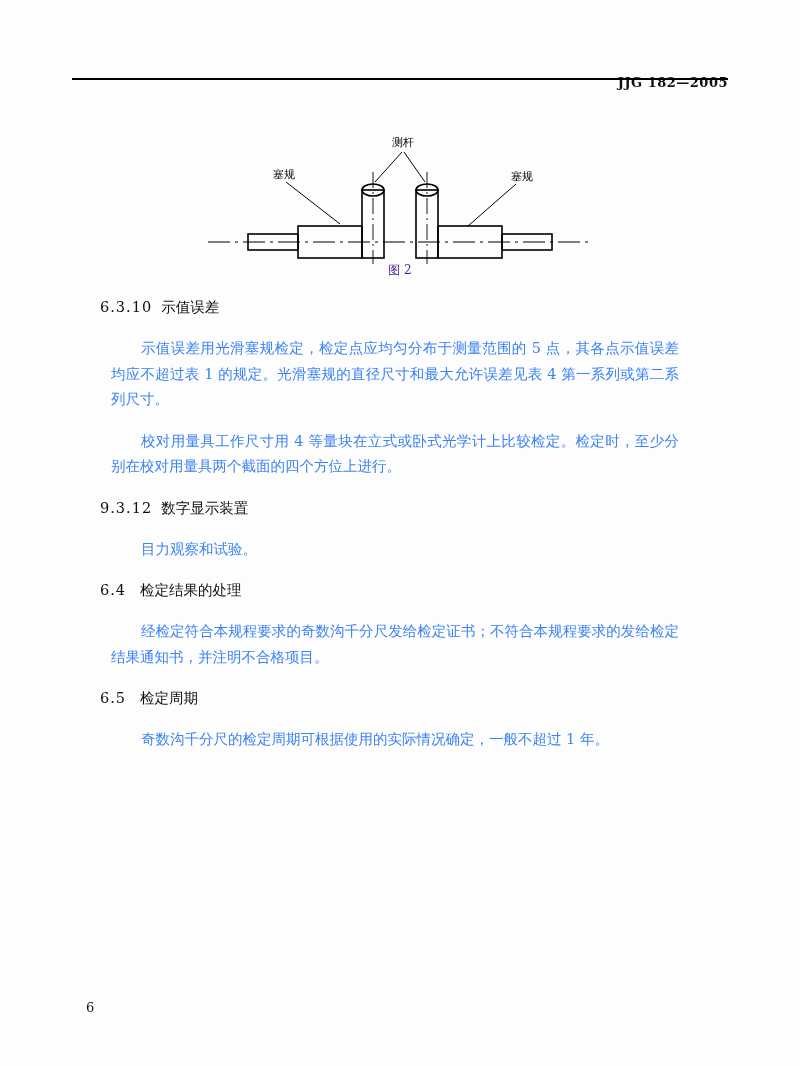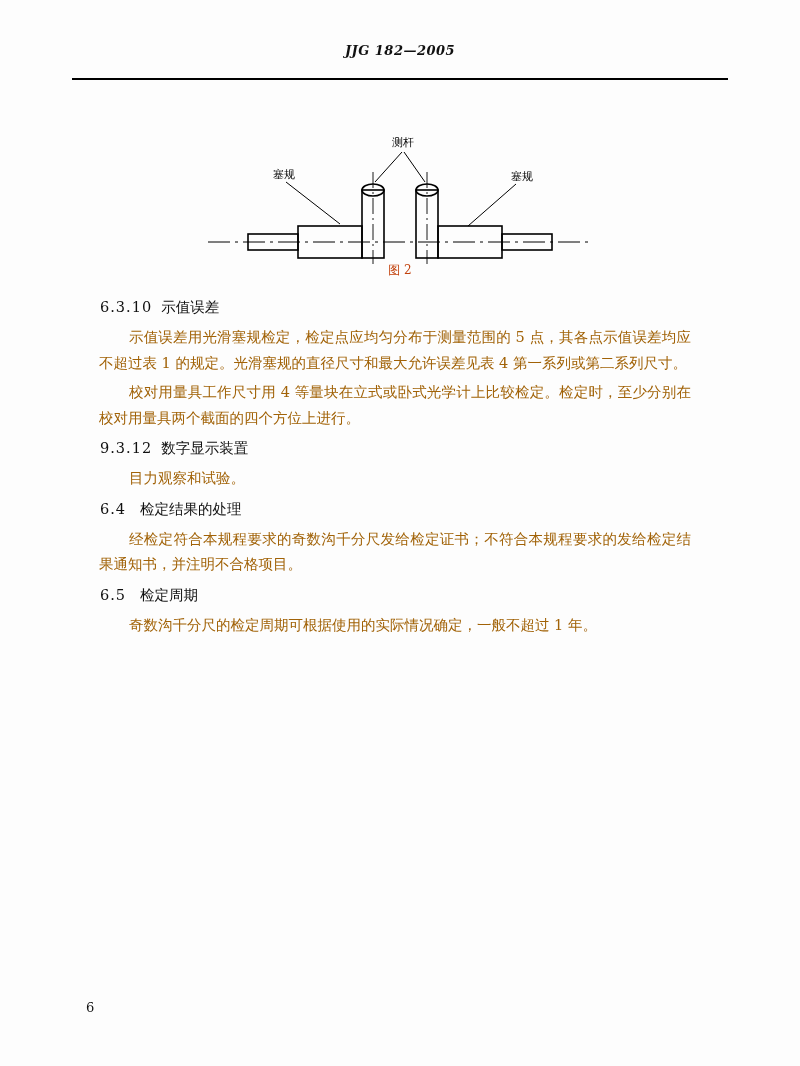--- a/index.html
+++ b/index.html
@@ -20,24 +20,23 @@
     left: 0; top: 0;
     width: 800px;
     height: 1066px;
     background: #fdfdfd;
   }
 
   
   .header {
     position: absolute;
     left: 72px;
-    top: 40px;
+    top: 72px;
     width: 656px;
-    text-align: center;
-    font-style: italic;
+    text-align: right;
   }
   .header-title {
     font-family: "DejaVu Serif", "Liberation Serif", serif;
     font-size: 13px;
     font-weight: bold;
     letter-spacing: 0.5px;
     color: #111;
   }
   .header-rule {
     position: absolute;
@@ -57,21 +56,21 @@
     height: 180px;
   }
   .figure-caption {
     position: absolute;
     left: 72px;
     top: 262px;
     width: 656px;
     text-align: center;
     font-family: "DejaVu Serif", "Liberation Serif", serif;
     font-size: 12px;
-    color: #c2410c;
+    color: #4c1d95;
   }
 
   
   .content {
     position: absolute;
     left: 95px;
     top: 290px;
     width: 600px;
   }
   .sec {
@@ -82,22 +81,22 @@
     margin: 5px;
     white-space: nowrap;
   }
   .sec .num {
     letter-spacing: 1px;
   }
   .para {
     font-family: "DejaVu Serif", "Liberation Serif", serif;
     font-size: 14.5px;
     line-height: 25.5px;
-    color: #a16207;
-    margin: 4px;
+    color: #3b82f6;
+    margin: 16px;
     text-align: justify;
     text-justify: inter-ideograph;
   }
   .para.indent {
     text-indent: 30px;
   }
 
   
   .page-number {
     position: absolute;

